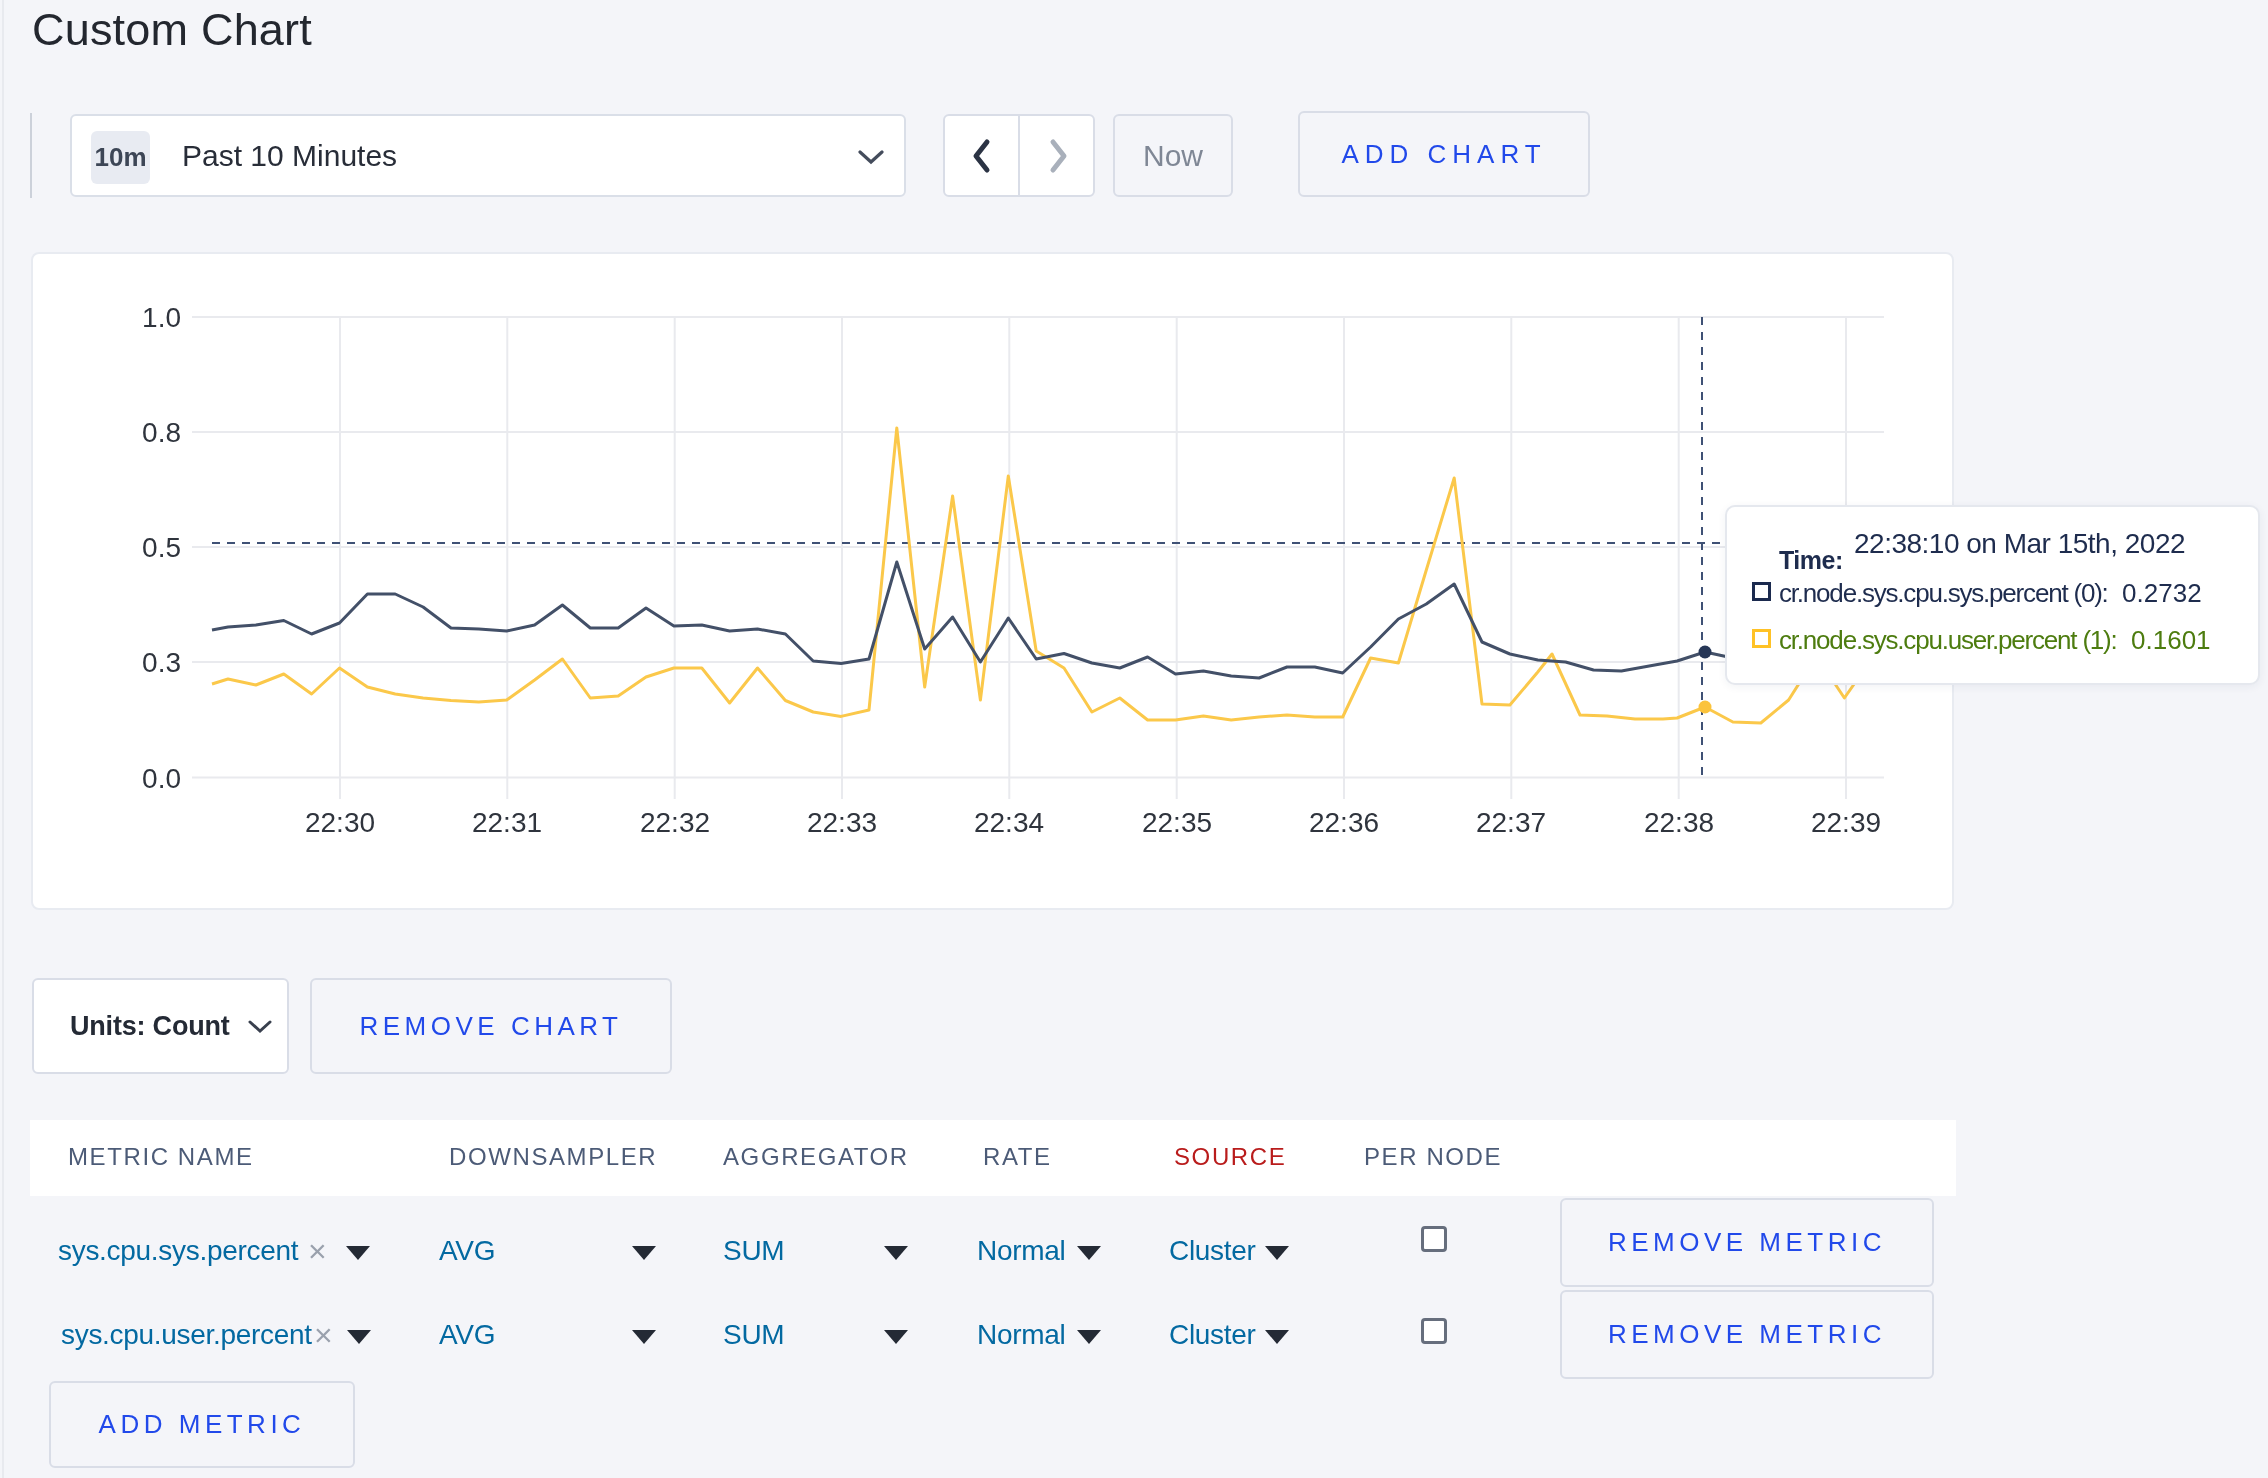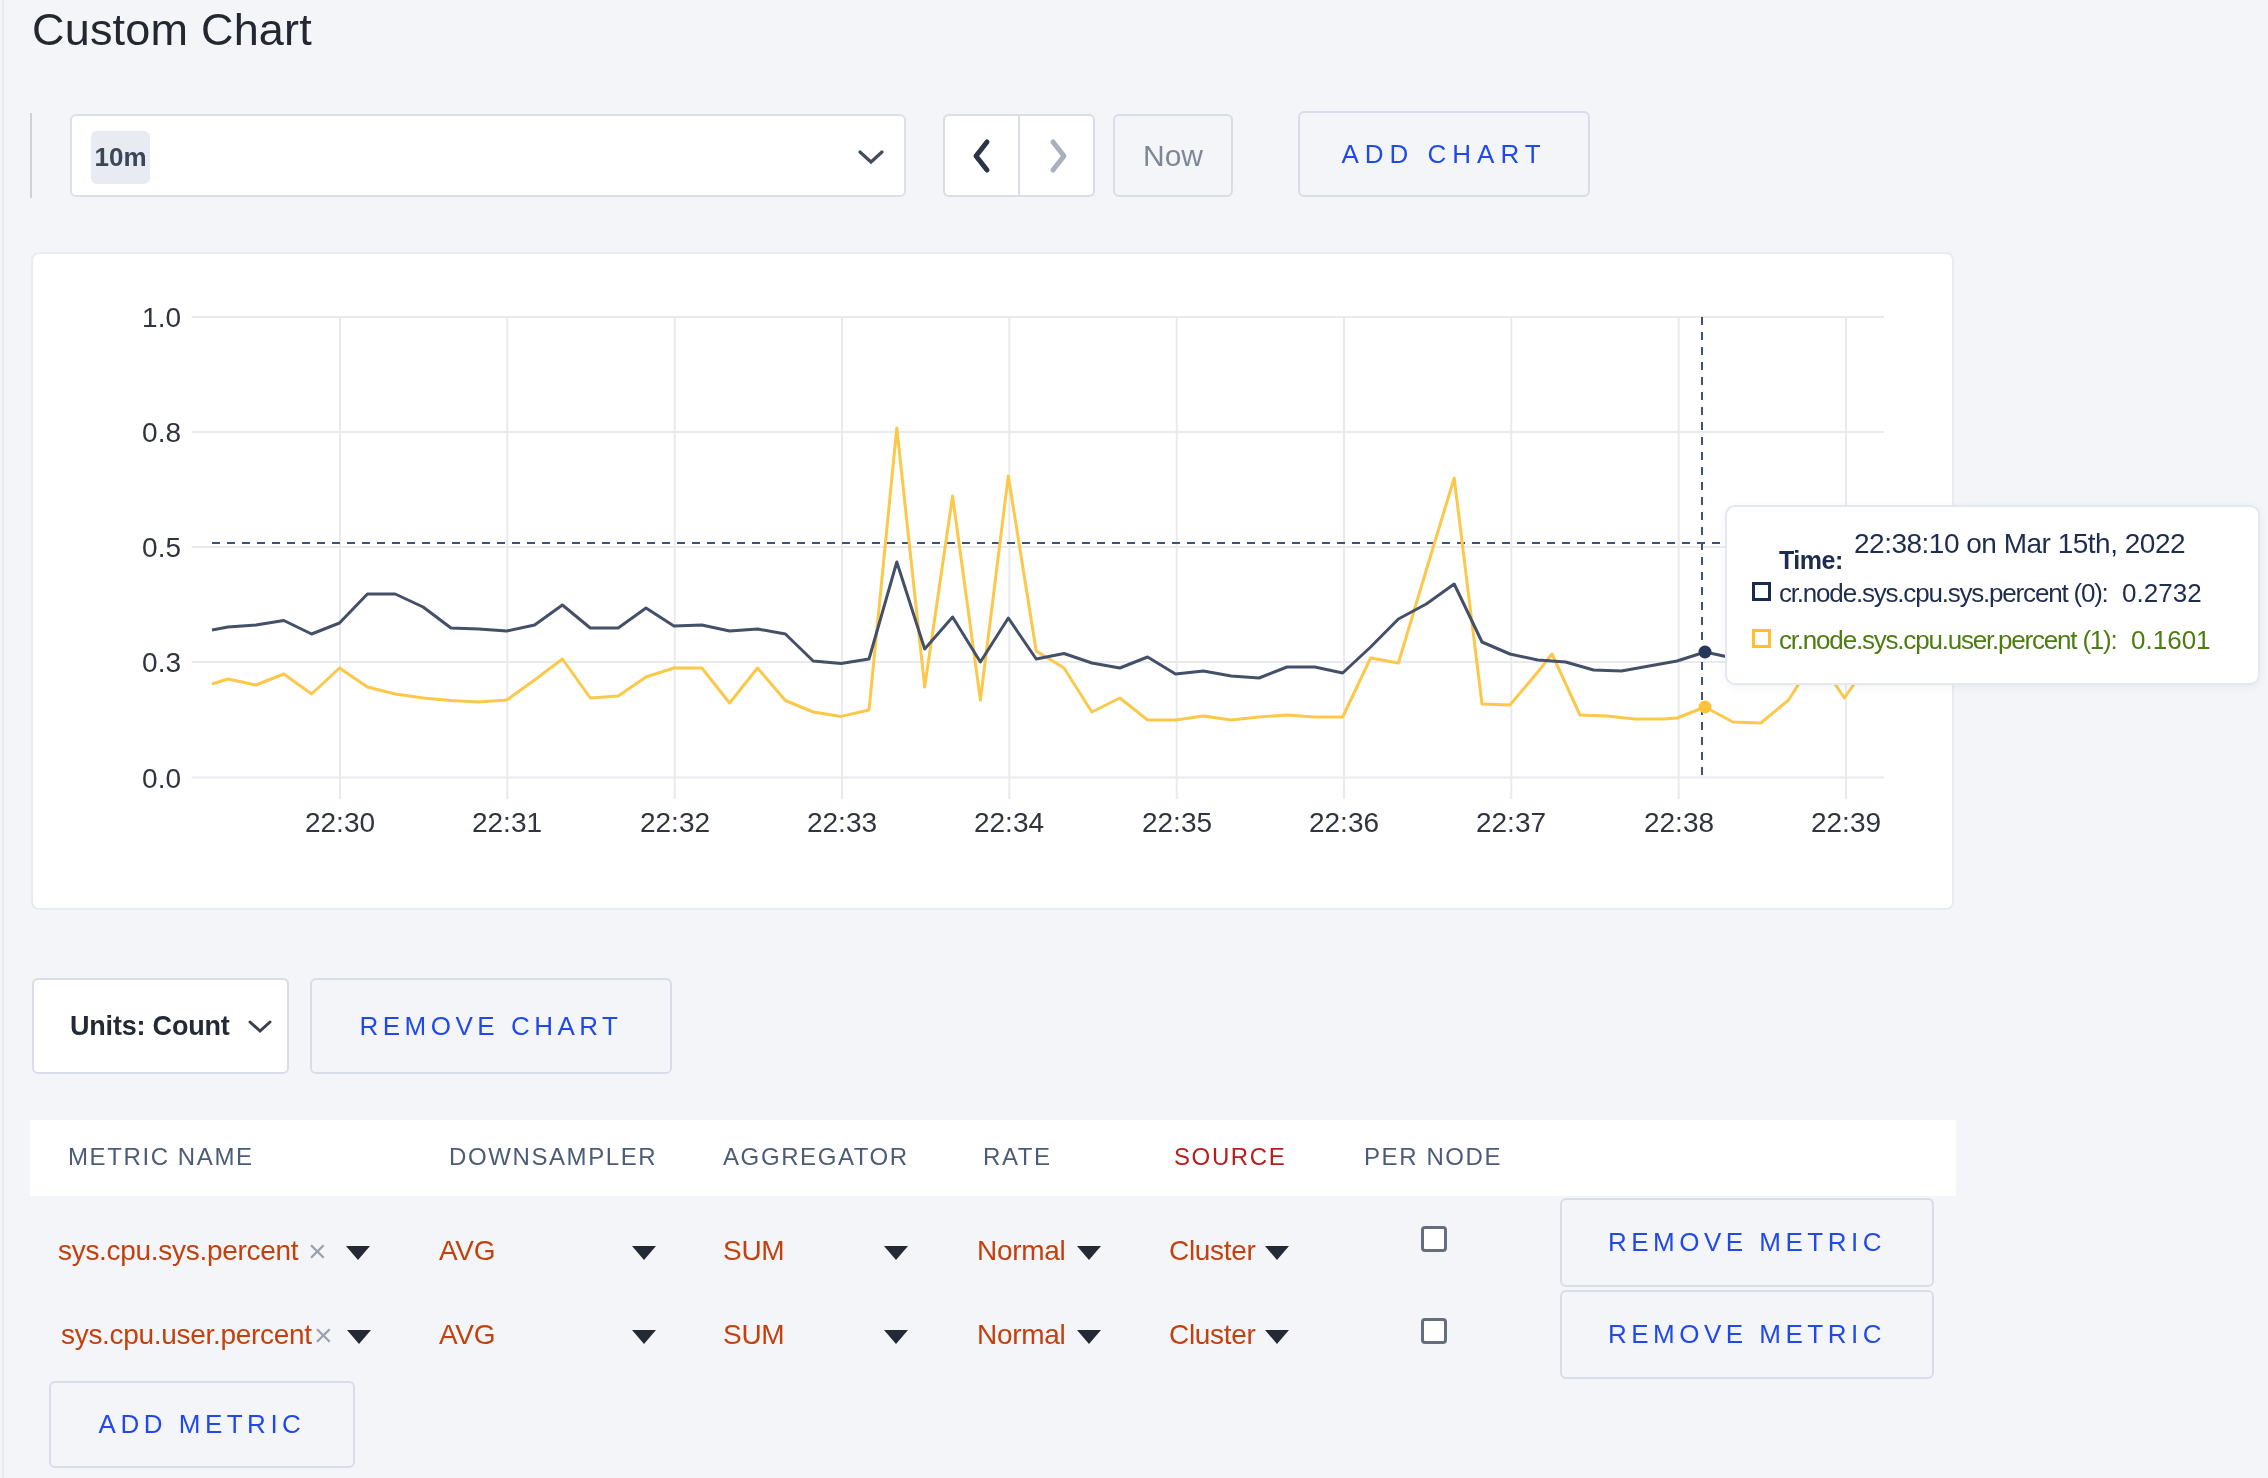--- a/index.html
+++ b/index.html
@@ -1,33 +1,34 @@
 <!DOCTYPE html>
 <html><head>
 <meta charset="utf-8">
 <style>
   * { margin:0; padding:0; box-sizing:border-box; }
   html,body { width:2268px; height:1478px; background:#f4f5f9; font-family:"Liberation Sans", sans-serif; position:relative; overflow:hidden; }
   .abs { position:absolute; }
   .btn { position:absolute; border:2px solid #d9dde7; border-radius:6px; text-align:center; color:#2149ea; letter-spacing:4.5px; font-size:26px; }
   .tri { position:absolute; width:0; height:0; border-left:12px solid transparent; border-right:12px solid transparent; border-top:14px solid #242a35; }
-  .rowtxt { position:absolute; font-size:28px; color:#c2410c; letter-spacing:-0.3px; }
+  .rowtxt { position:absolute; font-size:28px; color:#0369a1; letter-spacing:-0.3px; }
   .x { position:absolute; font-size:32px; color:#9aa1ad; }
 </style>
 </head>
 <body>
 
 <div class="abs" style="left:2px;top:0;width:2px;height:1478px;background:#e8eaef;"></div>
 
 <div class="abs" style="left:32px;top:4px;font-size:45px;color:#23272f;letter-spacing:0.2px;">Custom Chart</div>
 
 <div class="abs" style="left:30px;top:113px;width:2px;height:85px;background:#ccd1da;"></div>
 
 <div class="abs" style="left:70px;top:114px;width:836px;height:83px;background:#fff;border:2px solid #dadfe8;border-radius:6px;">
   <div class="abs" style="left:19px;top:15px;width:59px;height:53px;background:#e8ebf2;border-radius:6px;text-align:center;line-height:53px;font-size:26px;font-weight:bold;color:#3d4656;">10m</div>
+  <div class="abs" style="left:110px;top:0;height:79px;line-height:79px;font-size:30px;color:#282d38;">Past 10 Minutes</div>
   <svg class="abs" style="left:786px;top:33px;" width="26" height="16" viewBox="0 0 26 16">
       <path d="M2 3 L13 13 L24 3" fill="none" stroke="#444c5c" stroke-width="3.2" stroke-linecap="round"></path>
     </svg>
 </div>
 
 <div class="abs" style="left:943px;top:114px;width:152px;height:83px;background:#fff;border:2px solid #d9dde7;border-radius:6px;"></div>
 <div class="abs" style="left:1018px;top:114px;width:2px;height:83px;background:#d9dde7;"></div>
 <svg class="abs" style="left:968px;top:136px;" width="28" height="40" viewBox="0 0 28 40">
     <path d="M19 6 L8 20 L19 34" fill="none" stroke="#2b3344" stroke-width="5" stroke-linecap="round" stroke-linejoin="round"></path>
   </svg>

